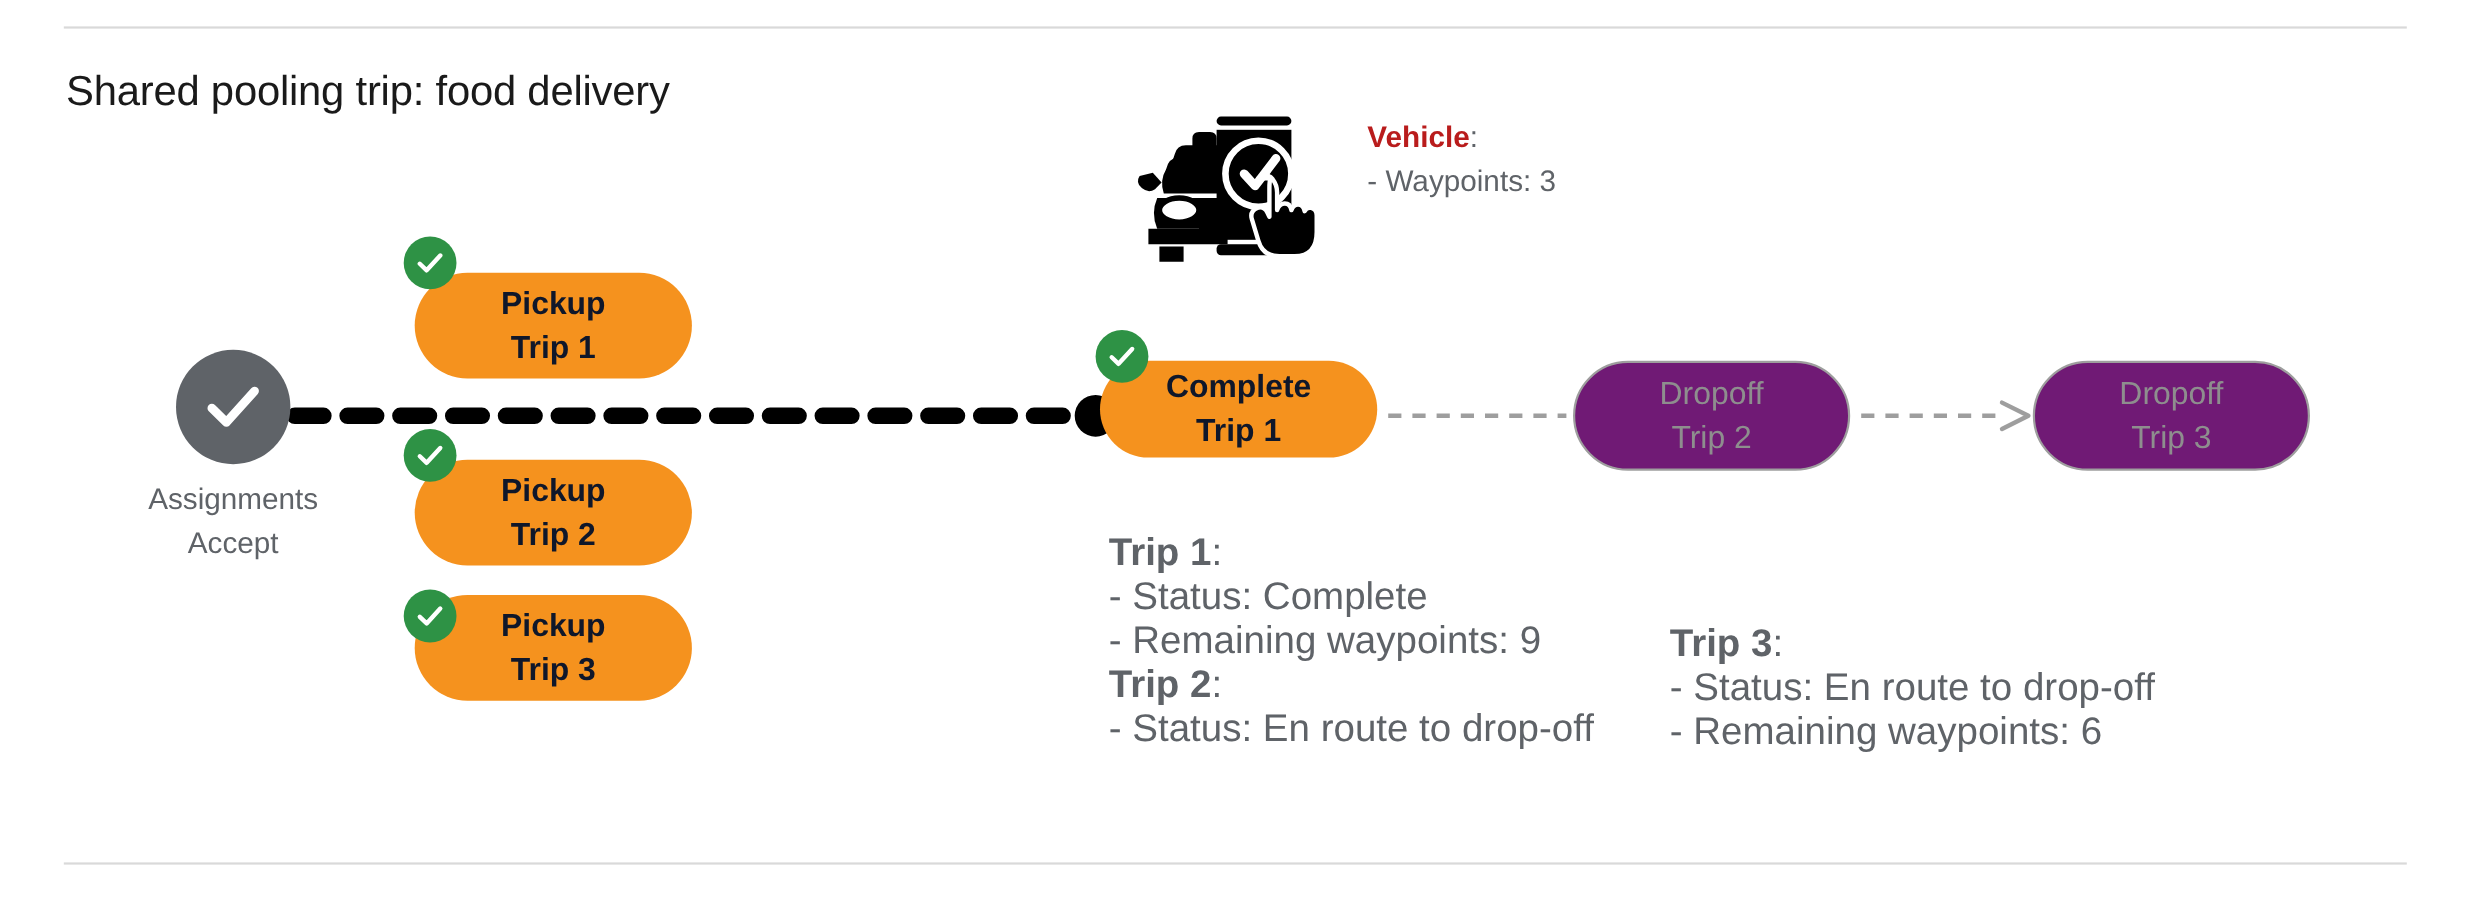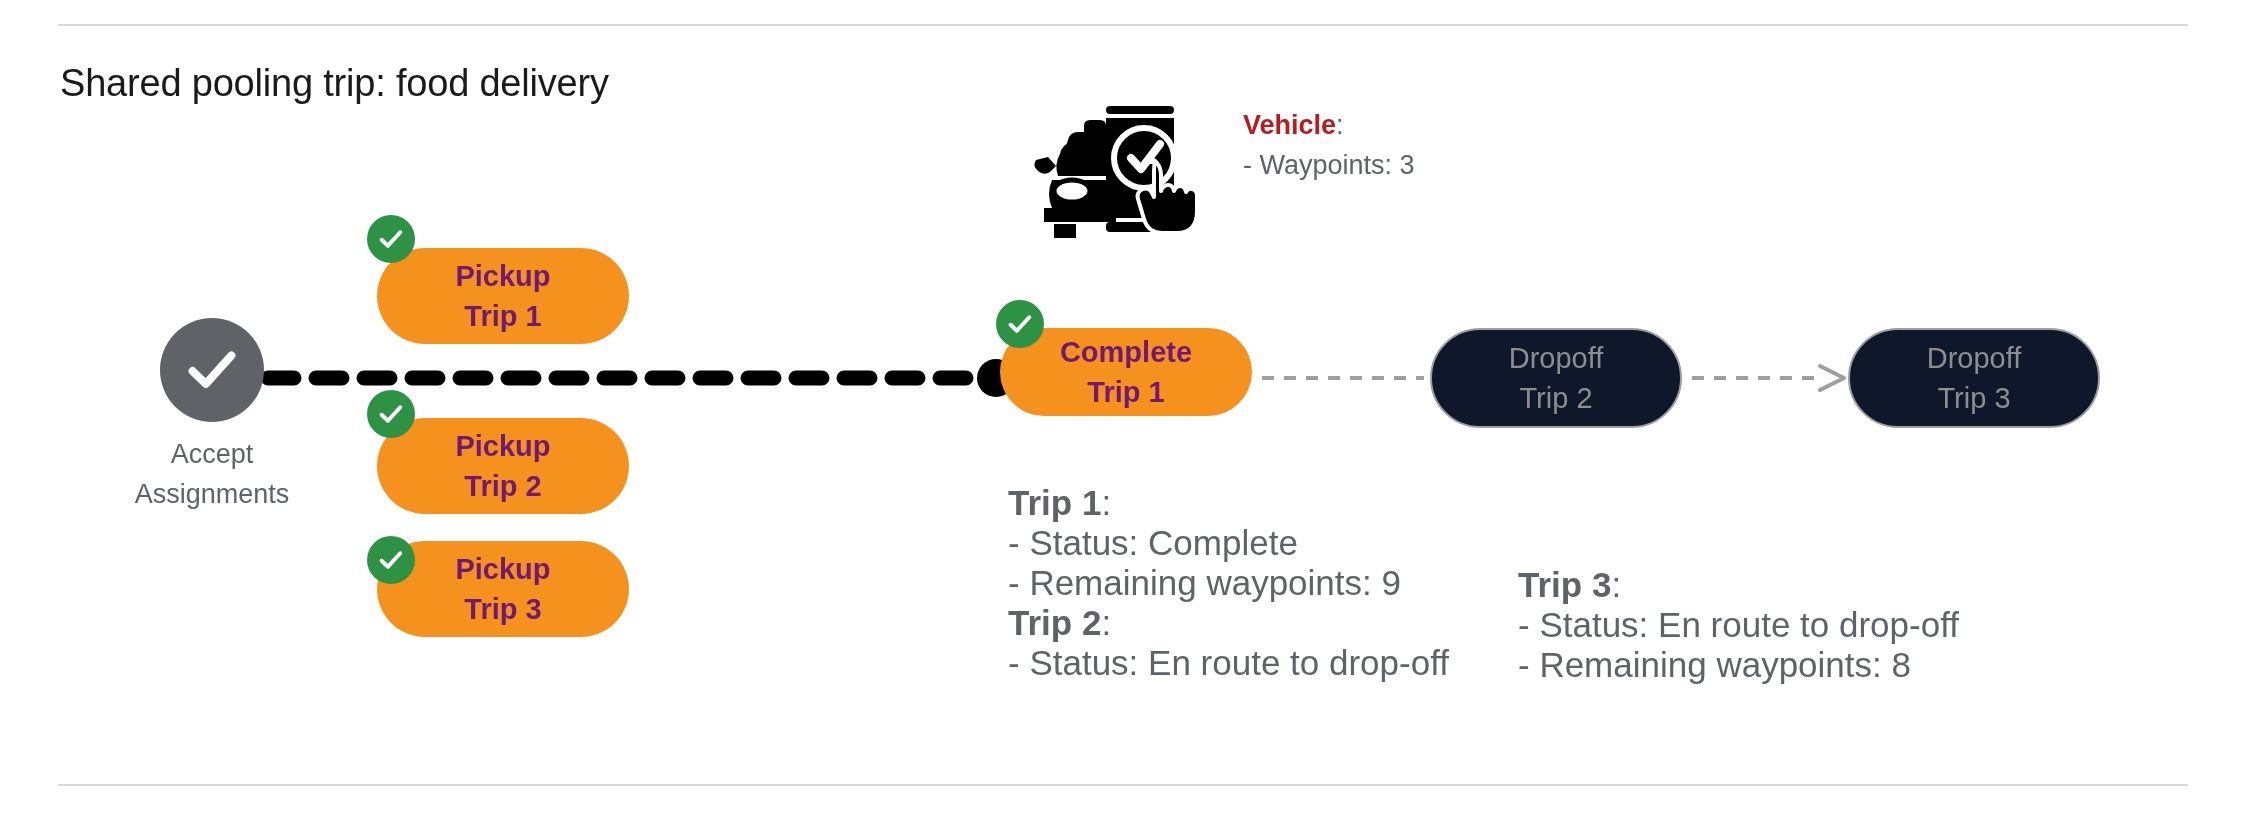--- a/index.html
+++ b/index.html
@@ -85,27 +85,27 @@
     position: absolute;
     border-radius: 999px;
     display: flex;
     flex-direction: column;
     align-items: center;
     justify-content: center;
     box-sizing: border-box;
   }
   .pill-filled {
     background: #f5921e;
-    color: #701a75;
+    color: #0f172a;
     font-size: 29px;
     font-weight: bold;
     line-height: 40px;
   }
   .pill-outline {
-    background: #0f172a;
+    background: #701a75;
     border: 2px solid #9e9e9e;
     color: #8e8e8e;
     font-size: 29px;
     line-height: 40px;
   }
   .pill-line { white-space: nowrap; }
 
   
   .badge {
     position: absolute;
@@ -185,22 +185,22 @@
     <path d="M1820 366 L1844 378 L1820 390" fill="none" stroke="#9e9e9e" stroke-width="4" stroke-linecap="round" stroke-linejoin="round"></path>
   </svg>
 
   <div class="accept-node">
     <div class="accept-circle">
       <svg width="62" height="62" viewBox="0 0 24 24">
         <path d="M4.5 12.4 L9.6 17.4 L19.5 6.4" fill="none" stroke="#ffffff" stroke-width="3.1" stroke-linecap="round" stroke-linejoin="round"></path>
       </svg>
     </div>
     <div class="accept-label">
+      <div>Assignments</div>
       <div>Accept</div>
-      <div>Assignments</div>
     </div>
   </div>
 
   <div class="badge" id="badge-pickup-1">
     <svg width="30" height="30" viewBox="0 0 24 24">
       <path d="M4.5 12.6 L9.5 17.4 L19.4 6.6" fill="none" stroke="#ffffff" stroke-width="3.2" stroke-linecap="round" stroke-linejoin="round"></path>
     </svg>
   </div>
   <div class="pill pill-filled" id="pill-pickup-1">
     <span class="pill-line">Pickup</span>
@@ -312,16 +312,16 @@
       <span class="hdr">Trip 2</span><span>:</span>
     </div>
     <div>- Status:  En route to drop-off</div>
   </div>
 
   <div class="trip-block" id="trip-block-right">
     <div>
       <span class="hdr">Trip 3</span><span>:</span>
     </div>
     <div>- Status:  En route to drop-off</div>
-    <div>- Remaining waypoints: 8</div>
+    <div>- Remaining waypoints: 6</div>
   </div>
 
 </div>
 
 </body></html>

